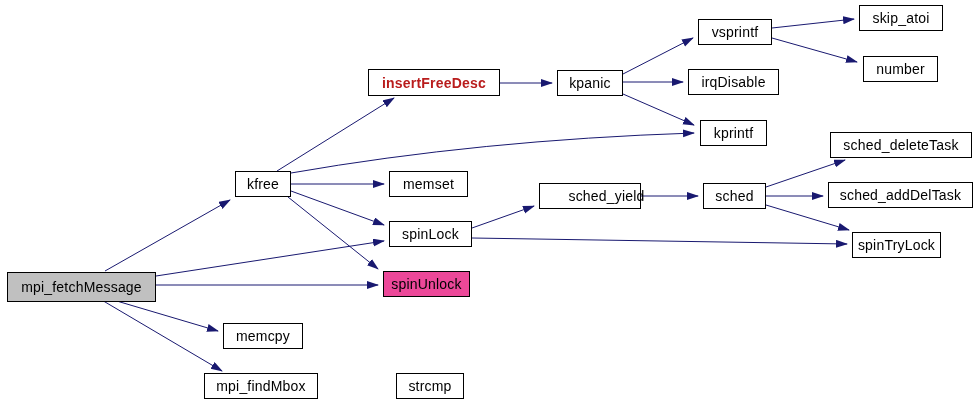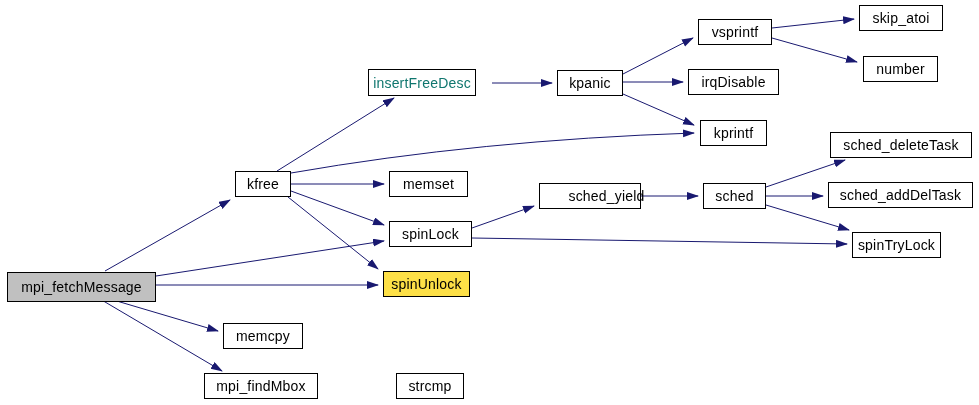--- a/index.html
+++ b/index.html
@@ -71,32 +71,32 @@
         <path d="M472,238 L847,244" fill="none" stroke="#191970" stroke-width="1" marker-end="url(#arrowhead)"></path>
         <path d="M641,196 L698,196" fill="none" stroke="#191970" stroke-width="1" marker-end="url(#arrowhead)"></path>
         <path d="M766,187 L845,160" fill="none" stroke="#191970" stroke-width="1" marker-end="url(#arrowhead)"></path>
         <path d="M766,196 L823,196" fill="none" stroke="#191970" stroke-width="1" marker-end="url(#arrowhead)"></path>
         <path d="M766,205 L849,230" fill="none" stroke="#191970" stroke-width="1" marker-end="url(#arrowhead)"></path>
       </g>
   </svg>
   <div id="node-layer">
       <div class="node highlight" style="left: 7px; top: 272px; width: 149px; height: 30px; background: rgb(192, 192, 192); border-color: rgb(0, 0, 0); color: rgb(0, 0, 0);">mpi_fetchMessage</div>
       <div class="node" style="left: 235px; top: 171px; width: 56px; height: 26px; background: rgb(255, 255, 255); border-color: rgb(0, 0, 0); color: rgb(0, 0, 0);">kfree</div>
-      <div class="node" style="left: 368px; top: 69px; width: 108px; height: 27px; background: rgb(255, 255, 255); border-color: rgb(0, 0, 0); color: #0f766e;">insertFreeDesc</div>
+      <div class="node" style="left: 368px; top: 69px; width: 132px; height: 27px; background: rgb(255, 255, 255); border-color: rgb(0, 0, 0); color: #b91c1c; font-weight: bold;">insertFreeDesc</div>
       <div class="node" style="left: 557px; top: 70px; width: 66px; height: 26px; background: rgb(255, 255, 255); border-color: rgb(0, 0, 0); color: rgb(0, 0, 0);">kpanic</div>
       <div class="node" style="left: 698px; top: 19px; width: 74px; height: 26px; background: rgb(255, 255, 255); border-color: rgb(0, 0, 0); color: rgb(0, 0, 0);">vsprintf</div>
       <div class="node" style="left: 859px; top: 5px; width: 84px; height: 26px; background: rgb(255, 255, 255); border-color: rgb(0, 0, 0); color: rgb(0, 0, 0);">skip_atoi</div>
       <div class="node" style="left: 863px; top: 56px; width: 75px; height: 26px; background: rgb(255, 255, 255); border-color: rgb(0, 0, 0); color: rgb(0, 0, 0);">number</div>
       <div class="node" style="left: 688px; top: 69px; width: 91px; height: 26px; background: rgb(255, 255, 255); border-color: rgb(0, 0, 0); color: rgb(0, 0, 0); text-align: right;">irqDisable</div>
       <div class="node" style="left: 700px; top: 120px; width: 67px; height: 26px; background: rgb(255, 255, 255); border-color: rgb(0, 0, 0); color: rgb(0, 0, 0);">kprintf</div>
       <div class="node" style="left: 389px; top: 171px; width: 79px; height: 26px; background: rgb(255, 255, 255); border-color: rgb(0, 0, 0); color: rgb(0, 0, 0);">memset</div>
       <div class="node" style="left: 539px; top: 183px; width: 102px; height: 26px; background: rgb(255, 255, 255); border-color: rgb(0, 0, 0); color: rgb(0, 0, 0); padding-left: 33px;">sched_yield</div>
       <div class="node" style="left: 703px; top: 183px; width: 63px; height: 26px; background: rgb(255, 255, 255); border-color: rgb(0, 0, 0); color: rgb(0, 0, 0);">sched</div>
       <div class="node" style="left: 830px; top: 132px; width: 142px; height: 26px; background: rgb(255, 255, 255); border-color: rgb(0, 0, 0); color: rgb(0, 0, 0);">sched_deleteTask</div>
       <div class="node" style="left: 828px; top: 182px; width: 145px; height: 26px; background: rgb(255, 255, 255); border-color: rgb(0, 0, 0); color: rgb(0, 0, 0);">sched_addDelTask</div>
       <div class="node" style="left: 852px; top: 232px; width: 89px; height: 26px; background: rgb(255, 255, 255); border-color: rgb(0, 0, 0); color: rgb(0, 0, 0);">spinTryLock</div>
       <div class="node" style="left: 389px; top: 221px; width: 83px; height: 26px; background: rgb(255, 255, 255); border-color: rgb(0, 0, 0); color: rgb(0, 0, 0); text-align: right;">spinLock</div>
-      <div class="node" style="left: 383px; top: 271px; width: 87px; height: 26px; background: #fde047; border-color: rgb(0, 0, 0); color: rgb(0, 0, 0);">spinUnlock</div>
+      <div class="node" style="left: 383px; top: 271px; width: 87px; height: 26px; background: #ec4899; border-color: rgb(0, 0, 0); color: rgb(0, 0, 0);">spinUnlock</div>
       <div class="node" style="left: 223px; top: 323px; width: 80px; height: 26px; background: rgb(255, 255, 255); border-color: rgb(0, 0, 0); color: rgb(0, 0, 0);">memcpy</div>
       <div class="node" style="left: 204px; top: 373px; width: 114px; height: 26px; background: rgb(255, 255, 255); border-color: rgb(0, 0, 0); color: rgb(0, 0, 0);">mpi_findMbox</div>
       <div class="node" style="left: 396px; top: 373px; width: 68px; height: 26px; background: rgb(255, 255, 255); border-color: rgb(0, 0, 0); color: rgb(0, 0, 0);">strcmp</div>
     </div>
 </div>
 
 </body></html>

